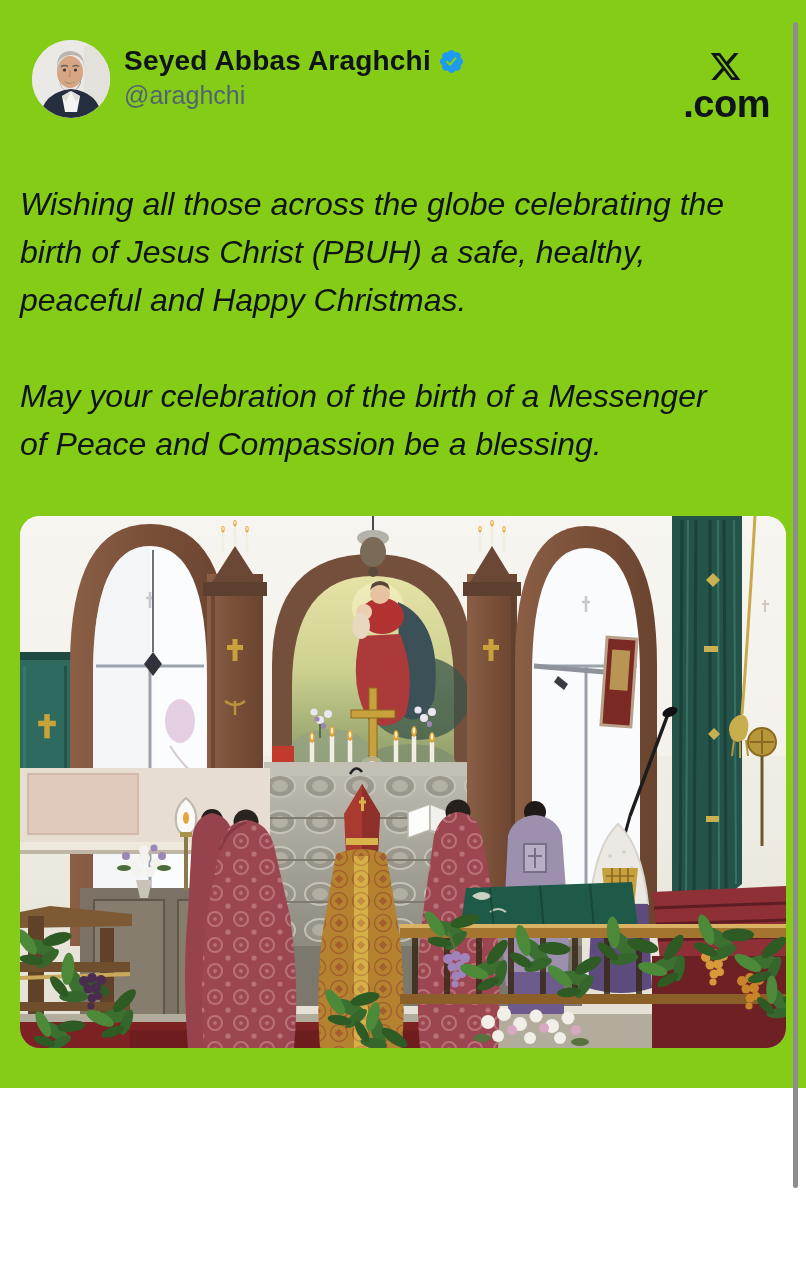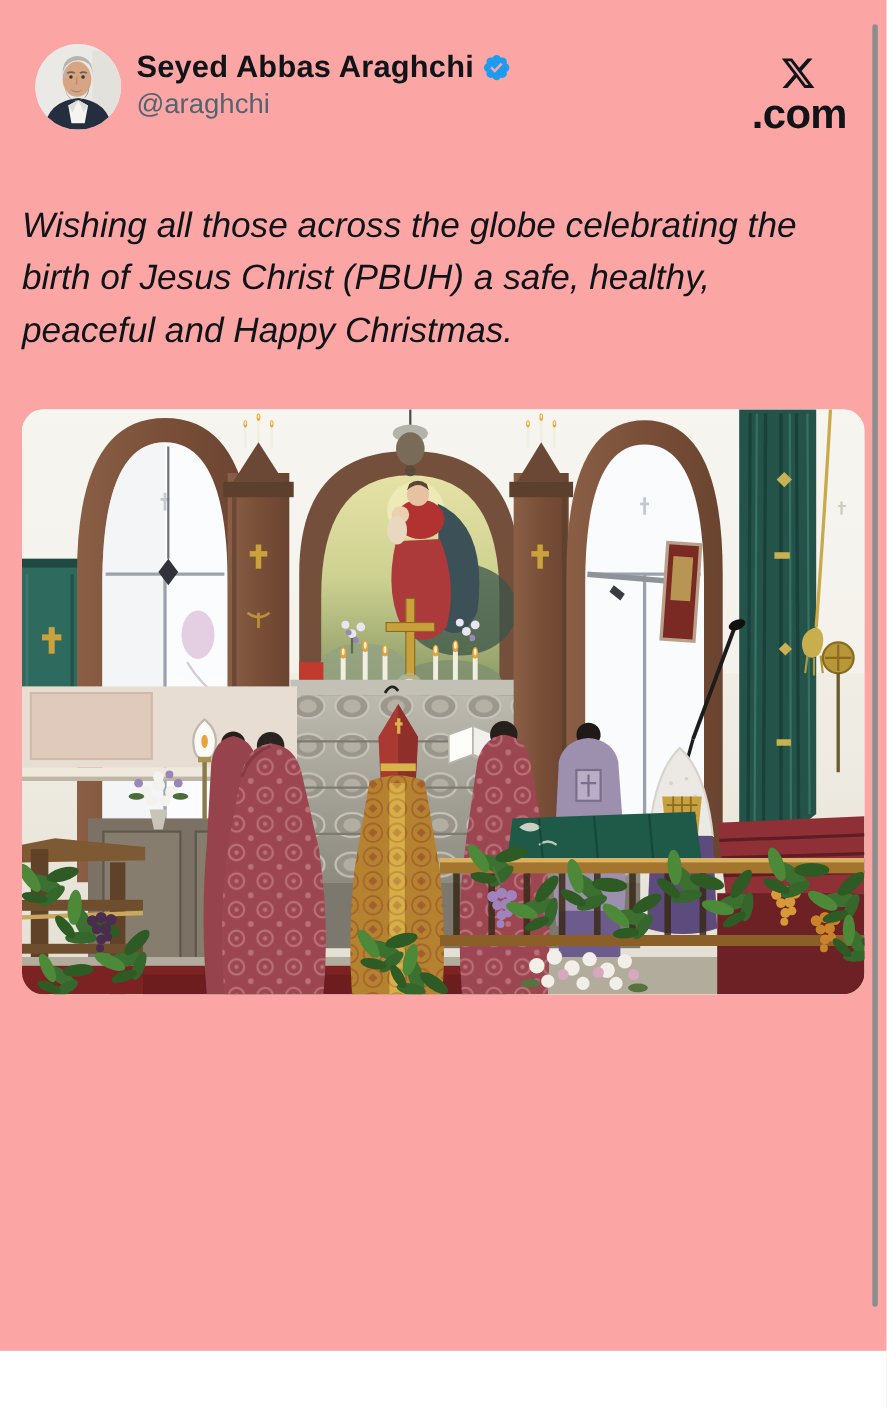--- a/index.html
+++ b/index.html
@@ -1,17 +1,17 @@
 <!DOCTYPE html>
 <html><head>
 <meta charset="utf-8">
 <style>
   html,body{margin:0;padding:0;width:806px;height:1280px;overflow:hidden;background:#ffffff;
     font-family:"Liberation Sans", sans-serif;color:#0f1419;}
-  .page{position:relative;width:806px;height:1228px;background:#fca5a5;}
+  .page{position:relative;width:806px;height:1088px;background:#84cc16;}
   
   .header{position:relative;height:118px;}
   .avatar{position:absolute;left:32px;top:40px;width:78px;height:78px;border-radius:50%;overflow:hidden;background:#ebe9e5;}
   .idblock{position:absolute;left:124px;top:44px;}
   .name-row{display:flex;align-items:center;gap:7px;}
   .display-name{font-size:28px;font-weight:700;letter-spacing:.2px;line-height:34px;color:#0f1419;}
   .badge{width:27px;height:27px;display:block;}
   .handle{font-size:25px;line-height:30px;color:#536471;margin-top:2px;}
   .brand{position:absolute;right:36px;top:50px;display:flex;align-items:center;font-weight:700;font-size:38px;letter-spacing:-.5px;color:#0f1419;flex-direction:column;}
   .brand svg{width:33px;height:33px;margin-right:2px;display:block;}
@@ -64,20 +64,22 @@
         <path fill="#0f1419" d="M18.244 2.25h3.308l-7.227 8.26 8.502 11.24H16.17l-5.214-6.817L4.99 21.75H1.68l7.73-8.835L1.254 2.25H8.08l4.713 6.231Zm-1.161 17.52h1.833L7.084 4.126H5.117Z"></path>
       </svg>
       <span>.com</span>
     </div>
   </div>
 
   <div class="tweet-body">
       <p class="tweet-paragraph">Wishing all those across the globe celebrating the
 birth of Jesus Christ (PBUH) a safe, healthy,
 peaceful and Happy Christmas.</p>
+      <p class="tweet-paragraph">May your celebration of the birth of a Messenger
+of Peace and Compassion be a blessing.</p>
     </div>
 
   <div class="photo-wrap">
     <svg width="766" height="532" viewBox="0 0 766 532">
       <defs>
         <linearGradient id="wallG" x1="0" y1="0" x2="0" y2="1">
           <stop offset="0" stop-color="#f5f3ee"></stop>
             <stop offset=".6" stop-color="#eeebe2"></stop>
             <stop offset="1" stop-color="#e3ded2"></stop>
         </linearGradient>

